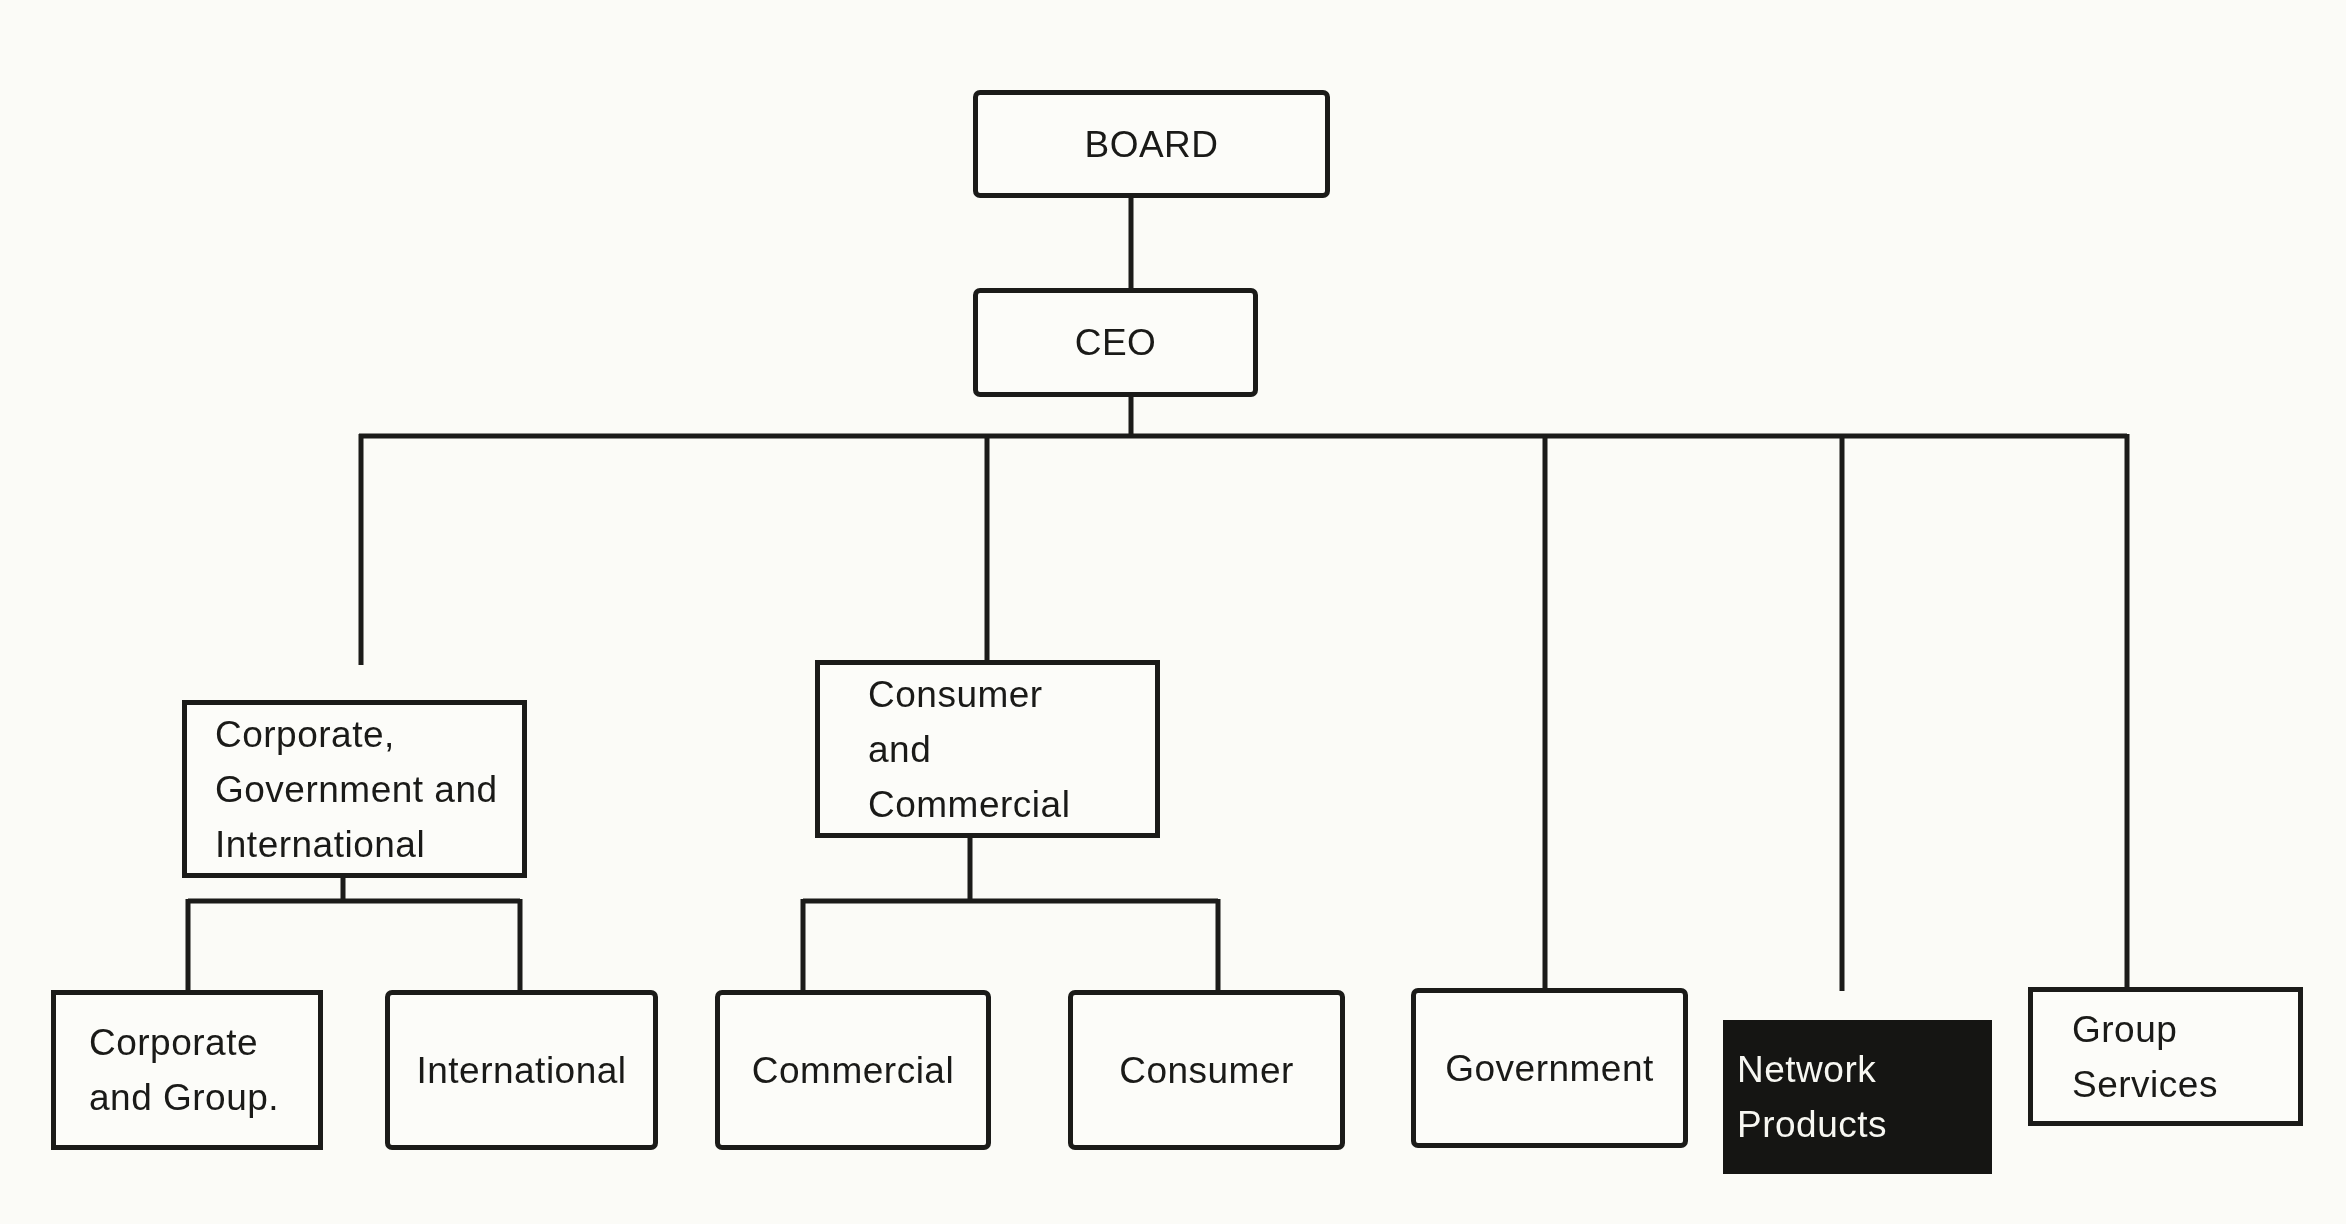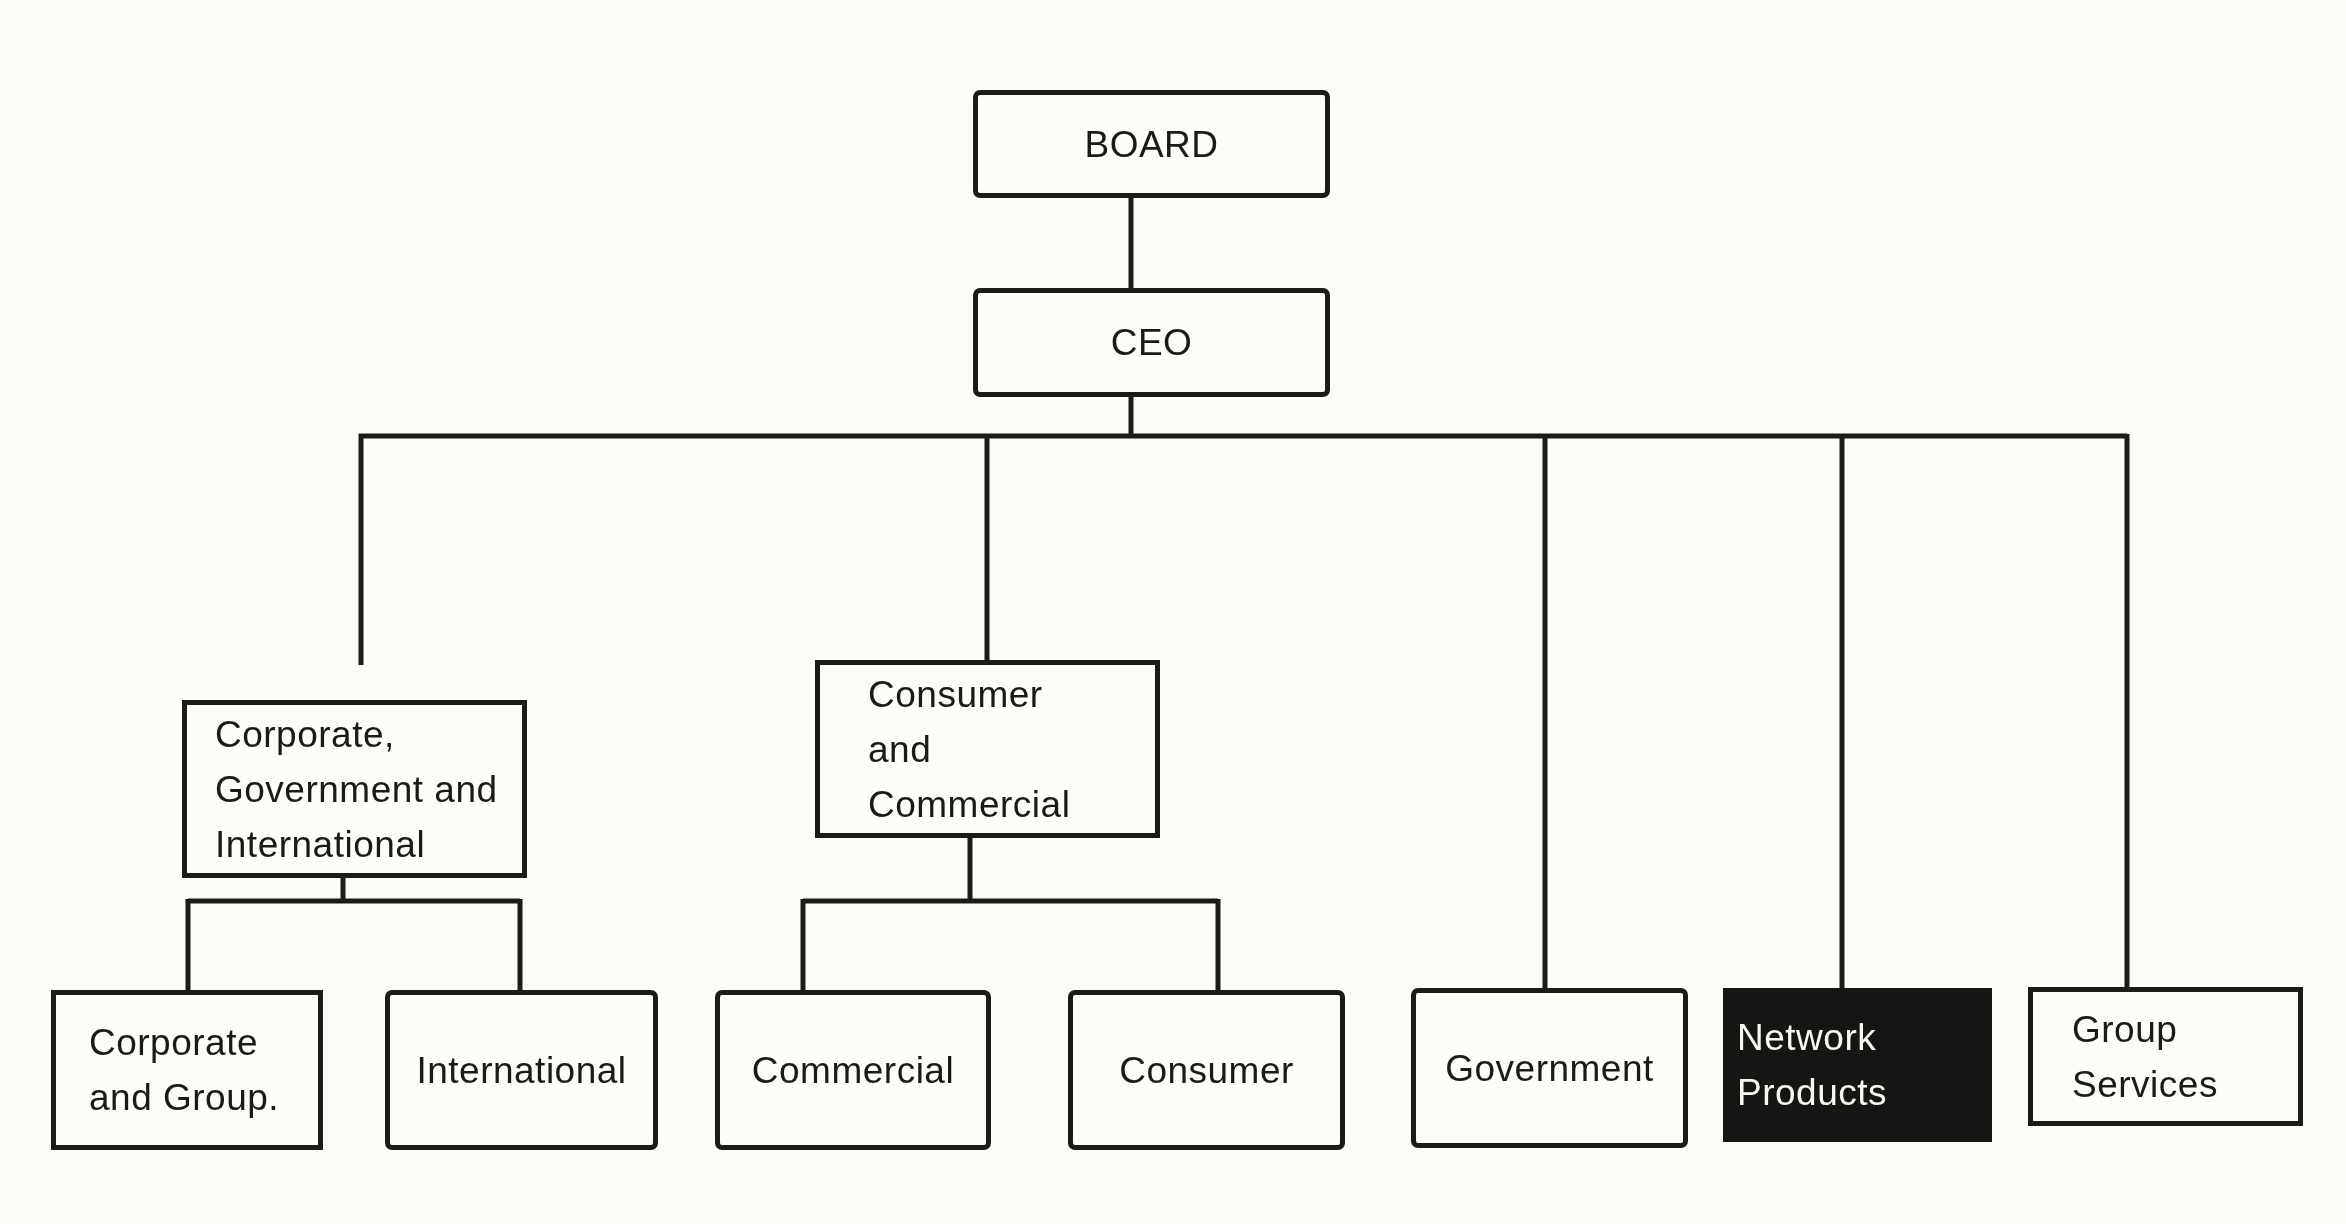--- a/index.html
+++ b/index.html
@@ -38,20 +38,21 @@
   }
   .node.center {
     align-items: center;
     text-align: center;
     border-radius: 7px;
   }
   .node.dark {
     background: #151513;
     border: none;
     color: #f7f7f2;
+    margin-top: 32px;
   }
   .node span {
     display: block;
   }
 </style>
 </head>
 <body>
 
 <div class="canvas">
 
@@ -71,21 +72,21 @@
              M970,836 L970,901
              M803,901 L1218,901
              M803,899 L803,993
              M1218,899 L1218,993" fill="none" stroke="#1b1b19" stroke-width="5"></path>
   </svg>
 
   <div class="node center" style="left:973px; top:90px; width:357px; height:108px;">
     <span>BOARD</span>
   </div>
 
-  <div class="node center" style="left:973px; top:288px; width:357px; height:109px;">
+  <div class="node center" style="left:973px; top:288px; width:285px; height:109px;">
     <span>CEO</span>
   </div>
 
   <div class="node" style="left:182px; top:662px; width:345px; height:178px; padding-left:28px;margin-top:38px;">
     <span>Corporate,
 Government and
 International</span>
   </div>
 
   <div class="node" style="left:815px; top:660px; width:345px; height:178px; padding-left:48px;">

